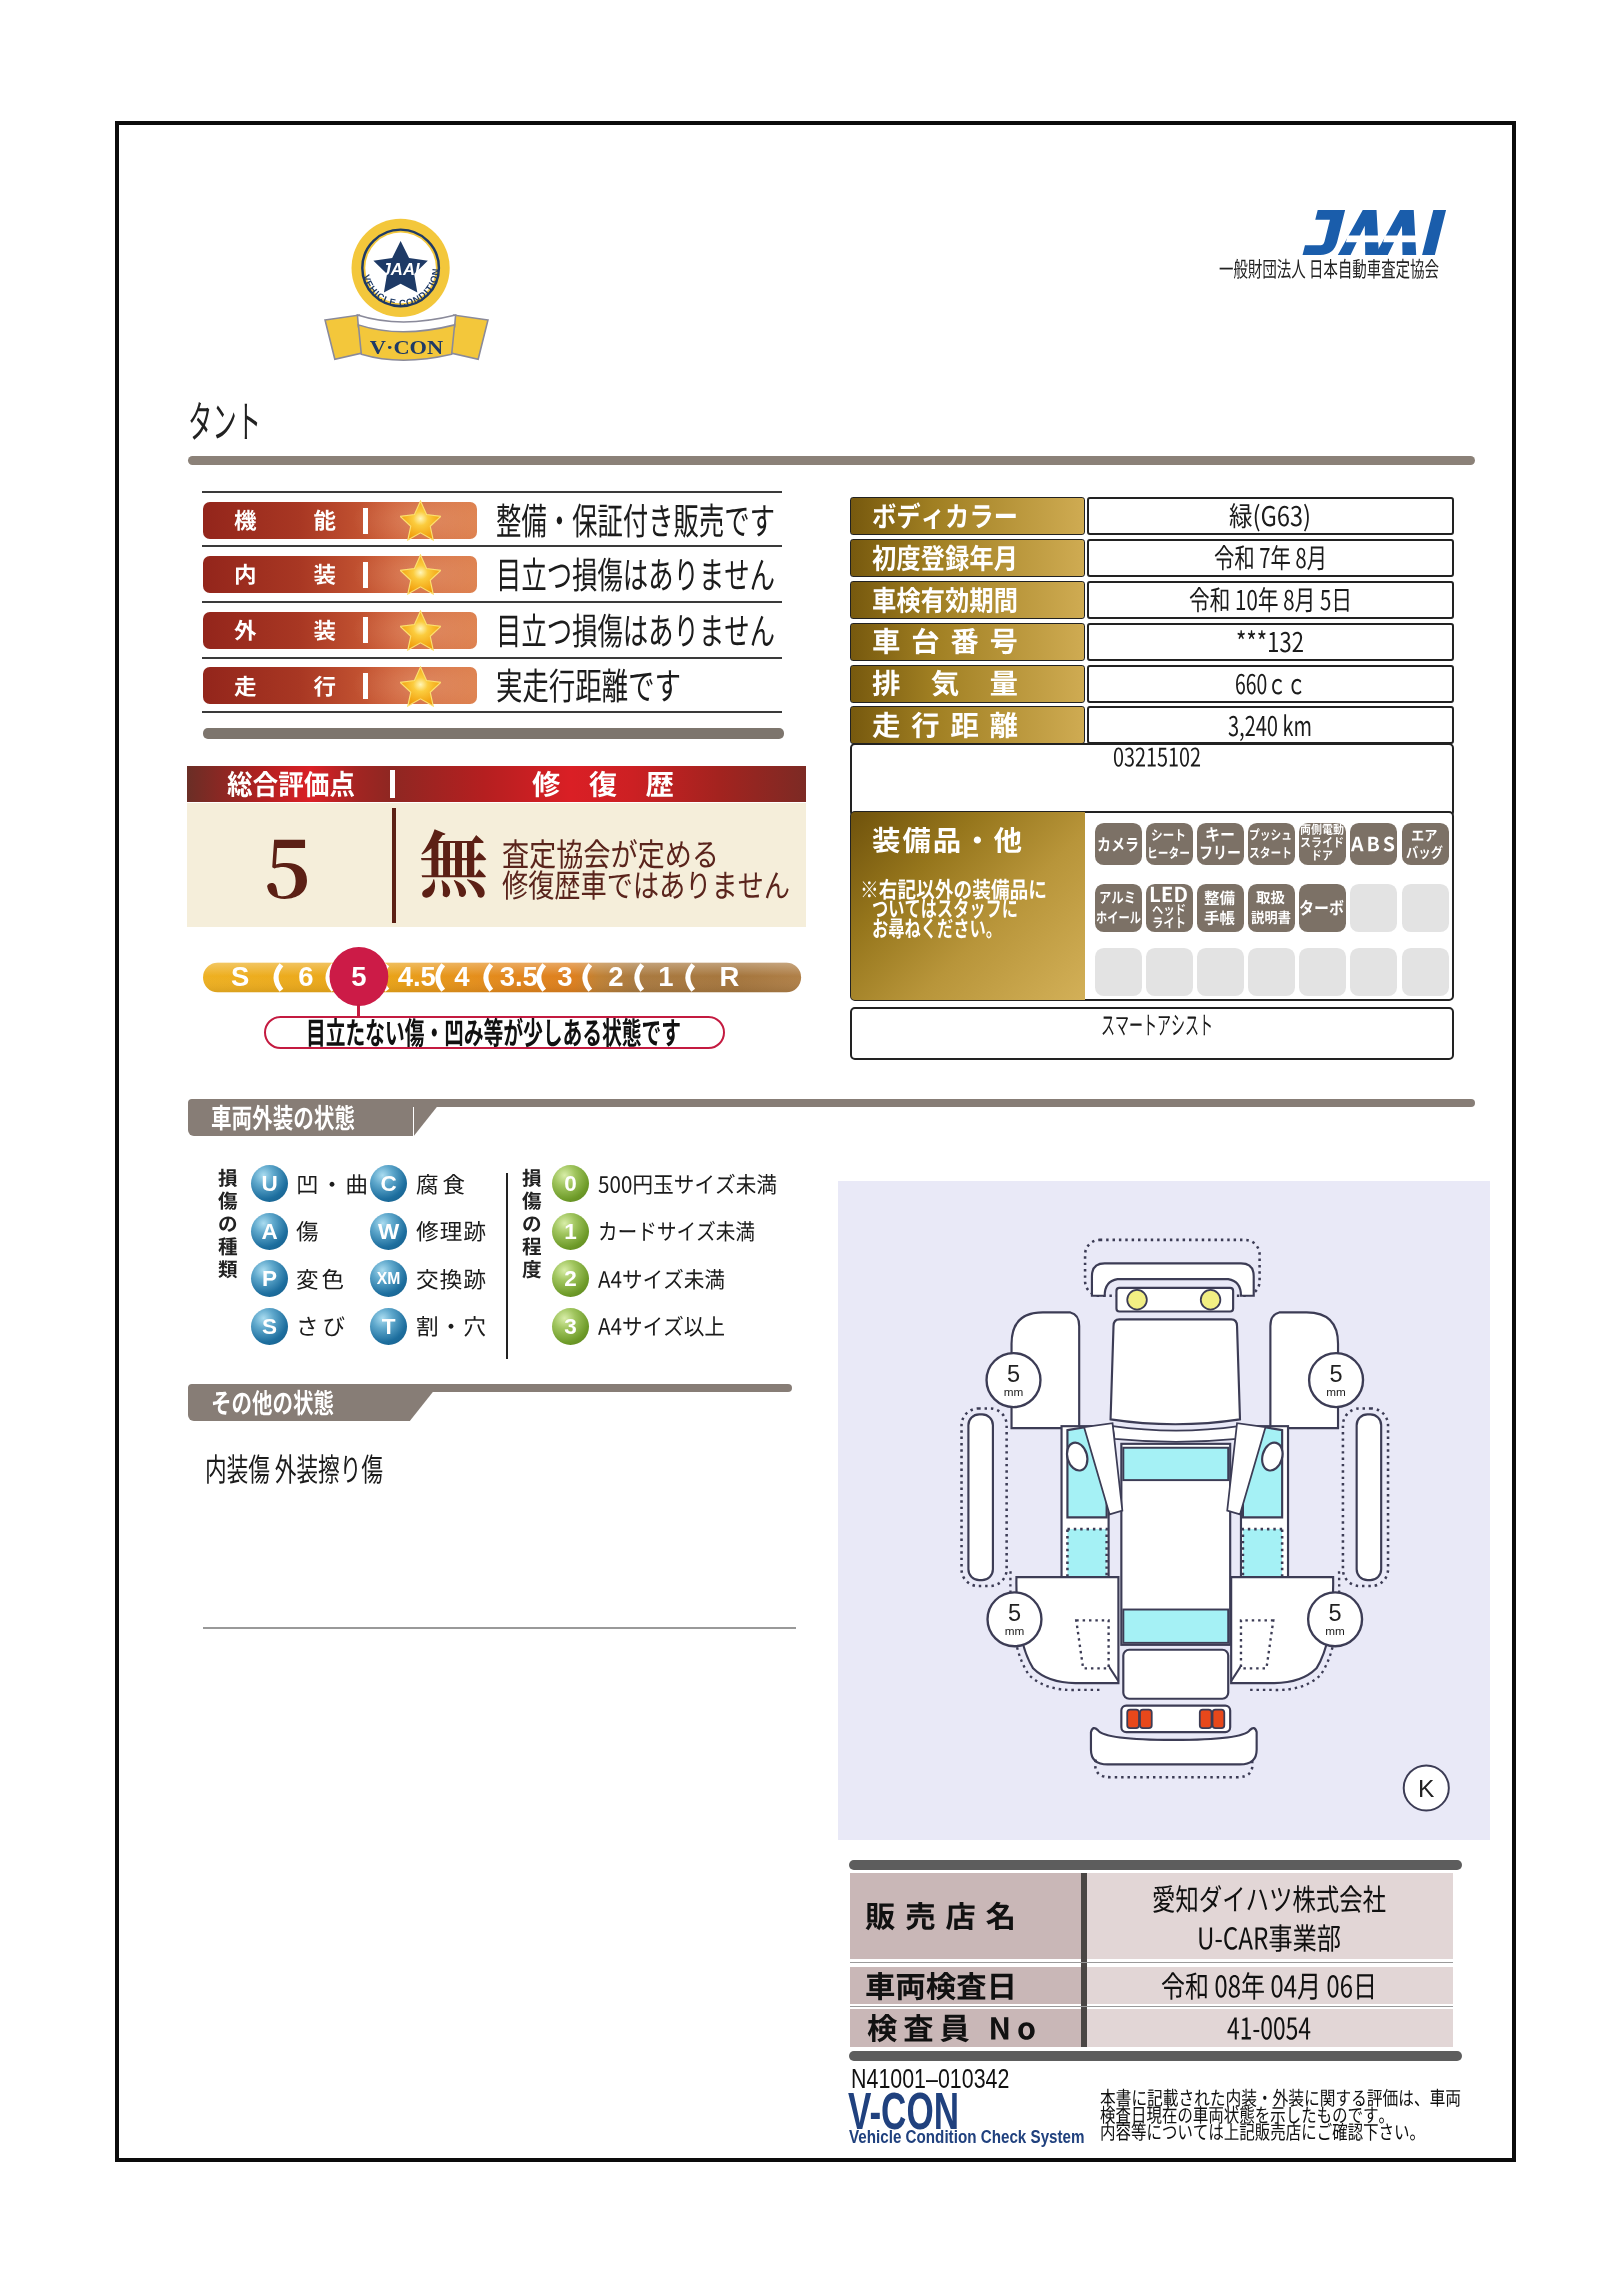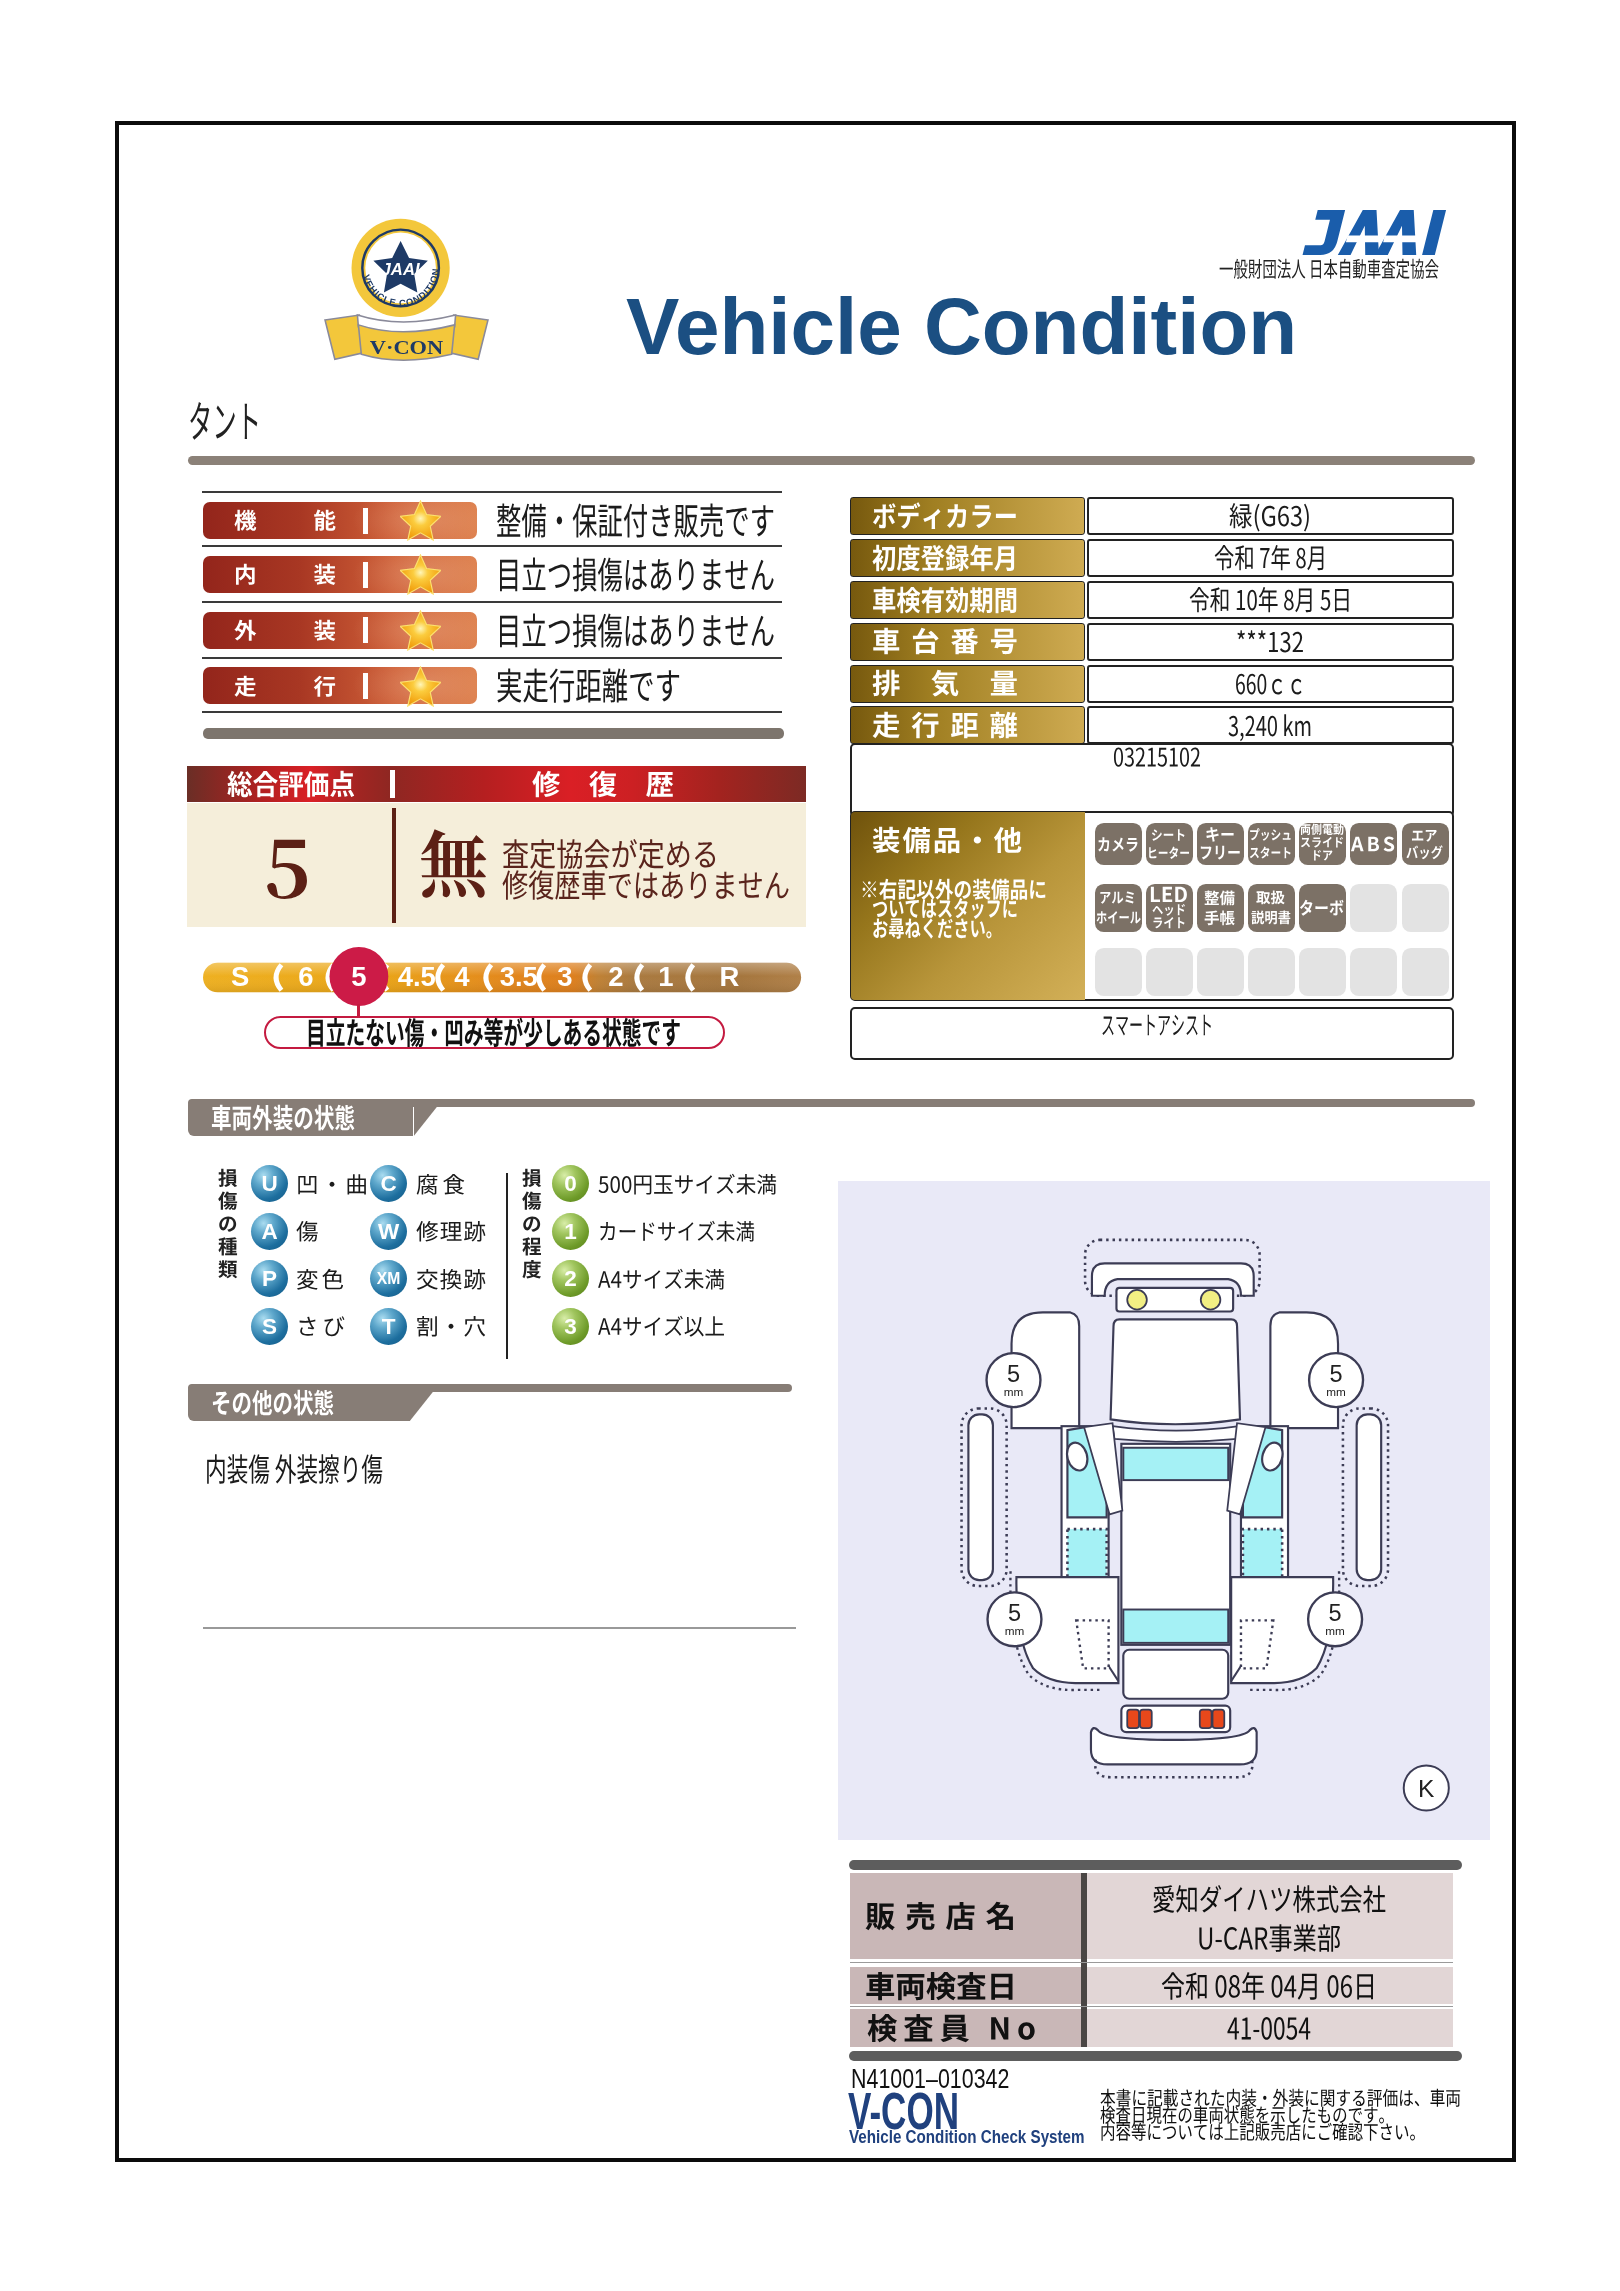--- a/index.html
+++ b/index.html
@@ -318,21 +318,20 @@
         <path id="g94" d="M92 -463V-306C129 -308 196 -311 253 -311C370 -311 700 -311 790 -311C832 -311 883 -307 907 -306V-463C881 -461 837 -457 790 -457C700 -457 371 -457 253 -457C201 -457 128 -460 92 -463Z"></path>
         <path id="g95" d="M888 -387C859 -343 808 -280 770 -242L817 -208C856 -244 906 -299 945 -349ZM434 -346C474 -304 517 -245 535 -206L591 -244C573 -283 528 -340 488 -381ZM365 -43 403 21C466 -21 543 -74 615 -125L591 -185C508 -131 422 -76 365 -43ZM296 -255C320 -197 341 -121 346 -71L405 -90C398 -139 377 -214 351 -271ZM89 -268C77 -181 59 -91 26 -30C42 -24 71 -11 84 -2C115 -66 139 -163 152 -258ZM401 -498V-434H638V0C638 11 635 15 623 15C612 15 574 15 534 14C543 33 552 62 555 80C613 80 651 79 676 68C702 57 708 38 708 0V-230C748 -131 814 -32 922 28C931 9 954 -19 968 -33C803 -110 736 -278 708 -420V-434H951V-498H861V-798H455V-736H789V-649H477V-588H789V-498ZM28 -398 37 -331 195 -341V80H261V-345L340 -350C349 -326 357 -304 361 -285L421 -313C406 -367 366 -454 324 -519L269 -497C285 -471 300 -442 314 -412L170 -405C237 -490 314 -604 371 -696L308 -726C280 -672 242 -606 201 -543C186 -564 168 -586 147 -609C184 -665 228 -747 262 -815L196 -840C175 -784 139 -708 107 -651L76 -679L37 -631C82 -588 132 -531 162 -485C140 -455 119 -426 99 -401Z"></path>
         <path id="g96" d="M239 196 295 171C209 29 168 -141 168 -311C168 -480 209 -649 295 -792L239 -818C147 -668 92 -507 92 -311C92 -114 147 47 239 196Z"></path>
         <path id="g97" d="M389 13C487 13 568 -23 615 -72V-380H374V-303H530V-111C501 -84 450 -68 398 -68C241 -68 153 -184 153 -369C153 -552 249 -665 397 -665C470 -665 518 -634 555 -596L605 -656C563 -700 496 -746 394 -746C200 -746 58 -603 58 -366C58 -128 196 13 389 13Z"></path>
         <path id="g98" d="M301 13C415 13 512 -83 512 -225C512 -379 432 -455 308 -455C251 -455 187 -422 142 -367C146 -594 229 -671 331 -671C375 -671 419 -649 447 -615L499 -671C458 -715 403 -746 327 -746C185 -746 56 -637 56 -350C56 -108 161 13 301 13ZM144 -294C192 -362 248 -387 293 -387C382 -387 425 -324 425 -225C425 -125 371 -59 301 -59C209 -59 154 -142 144 -294Z"></path>
         <path id="g99" d="M263 13C394 13 499 -65 499 -196C499 -297 430 -361 344 -382V-387C422 -414 474 -474 474 -563C474 -679 384 -746 260 -746C176 -746 111 -709 56 -659L105 -601C147 -643 198 -672 257 -672C334 -672 381 -626 381 -556C381 -477 330 -416 178 -416V-346C348 -346 406 -288 406 -199C406 -115 345 -63 257 -63C174 -63 119 -103 76 -147L29 -88C77 -35 149 13 263 13Z"></path>
       </defs>
     </svg>
 <div id="frame"></div>
 
-<div class="abs" style="left:626px;top:281px;font-family:'Liberation Sans';font-size:80px;font-weight:bold;color:#1b4f82;white-space:pre">Vehicle Condition</div>
 
 <svg class="abs" style="left:323px;top:210px" width="167" height="162" viewBox="0 0 170 165">
   <circle cx="79" cy="59" r="50" fill="#f3c73b"></circle>
   <circle cx="79" cy="59" r="39" fill="none" stroke="#1e3a66" stroke-width="2.5"></circle>
   <circle cx="79" cy="59" r="36" fill="#fff"></circle>
   <path d="M79 29 L88.3 47.8 L109 50.9 L94 65.5 L97.5 86.1 L79 76.4 L60.5 86.1 L64 65.5 L49 50.9 L69.7 47.8 Z" fill="#1e3a66" stroke="#fff" stroke-width="2.2"></path>
   <text x="79" y="66" text-anchor="middle" font-family="Liberation Sans" font-size="17" font-style="italic" font-weight="bold" fill="#fff">JAAI</text>
   <path id="arcpath" d="M40 59 A39 39 0 1 0 118 59" fill="none"></path>
   <text font-family="Liberation Sans" font-size="9.5" font-weight="bold" fill="#1e3a66" letter-spacing="1"><textPath href="#arcpath" startOffset="8">VEHICLE CONDITION CHECK SYSTEM</textPath></text>
 

